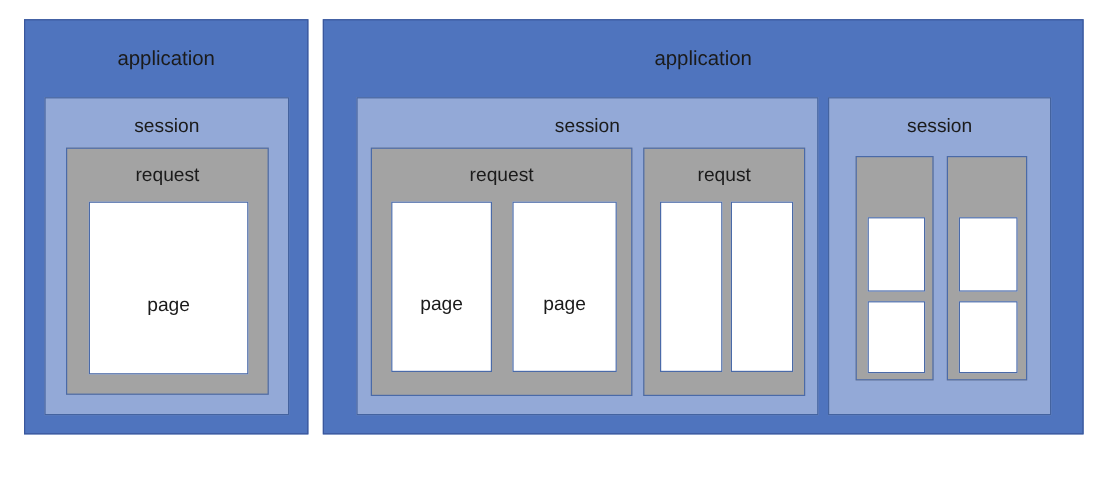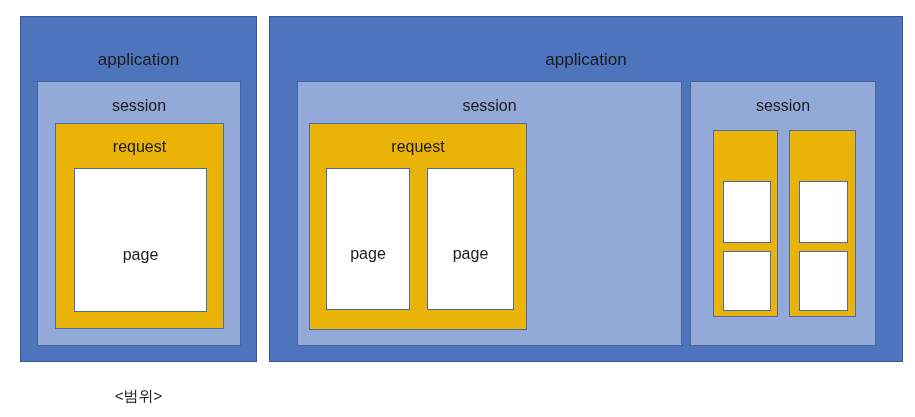--- a/index.html
+++ b/index.html
@@ -31,38 +31,38 @@
   }
   .application {
     background: #4f74be;
     border-color: #3a579c;
   }
   .session {
     background: #93a9d7;
     border-color: #44639f;
   }
   .request {
-    background: #eab308;
+    background: #a3a3a3;
     border-color: #4a6aa8;
   }
   .page {
     background: #ffffff;
     border-color: #4a6aa8;
   }
 
   .label {
     position: absolute;
     left: 0;
     right: 0;
     text-align: center;
     color: #1b1b1b;
     line-height: 1;
     white-space: nowrap;
   }
-  .label-app   { top: 34px; font-size: 17px; }
+  .label-app   { top: 23px; font-size: 17px; }
   .label-sess  { top: 16px; font-size: 16px; }
   .label-req   { top: 15px; font-size: 16px; }
   .label-page  {
     top: 50%;
     transform: translateY(-50%);
     font-size: 16px;
     margin-top: 15px;
   }
 
   .caption {
@@ -88,39 +88,48 @@
       <div class="box request" style="left:17px; top:41px; width:169px; height:206px;">
         <div class="label label-req">request</div>
 
         <div class="box page" style="left:18px; top:44px; width:133px; height:144px;">
           <div class="label label-page">page</div>
         </div>
       </div>
     </div>
   </div>
 
-  <div class="caption" style="left:20px; top:388px; width:237px;">&lt;범위&gt;</div>
 
   <div class="box application" style="left:269px; top:16px; width:634px; height:346px;">
     <div class="label label-app">application</div>
 
     <div class="box session" style="left:27px; top:64px; width:385px; height:265px;">
       <div class="label label-sess">session</div>
 
       <div class="box request" style="left:11px; top:41px; width:218px; height:207px;">
         <div class="label label-req">request</div>
 
         <div class="box page" style="left:16px; top:44px; width:84px; height:142px;">
           <div class="label label-page">page</div>
         </div>
         <div class="box page" style="left:117px; top:44px; width:87px; height:142px;">
           <div class="label label-page">page</div>
         </div>
       </div>
 
+      <div class="box request" style="left:238px; top:41px; width:135px; height:207px;">
+        <div class="label label-req">requst</div>
+
+        <div class="box page" style="left:13px; top:44px; width:52px; height:142px;">
+          <div class="label label-page"></div>
+        </div>
+        <div class="box page" style="left:72px; top:44px; width:52px; height:142px;">
+          <div class="label label-page"></div>
+        </div>
+      </div>
     </div>
 
     <div class="box session" style="left:420px; top:64px; width:186px; height:265px;">
       <div class="label label-sess">session</div>
 
       <div class="box request" style="left:22px; top:48px; width:65px; height:187px;">
         <div class="label label-req"></div>
 
         <div class="box page" style="left:9px; top:50px; width:48px; height:62px;">
           <div class="label label-page"></div>

